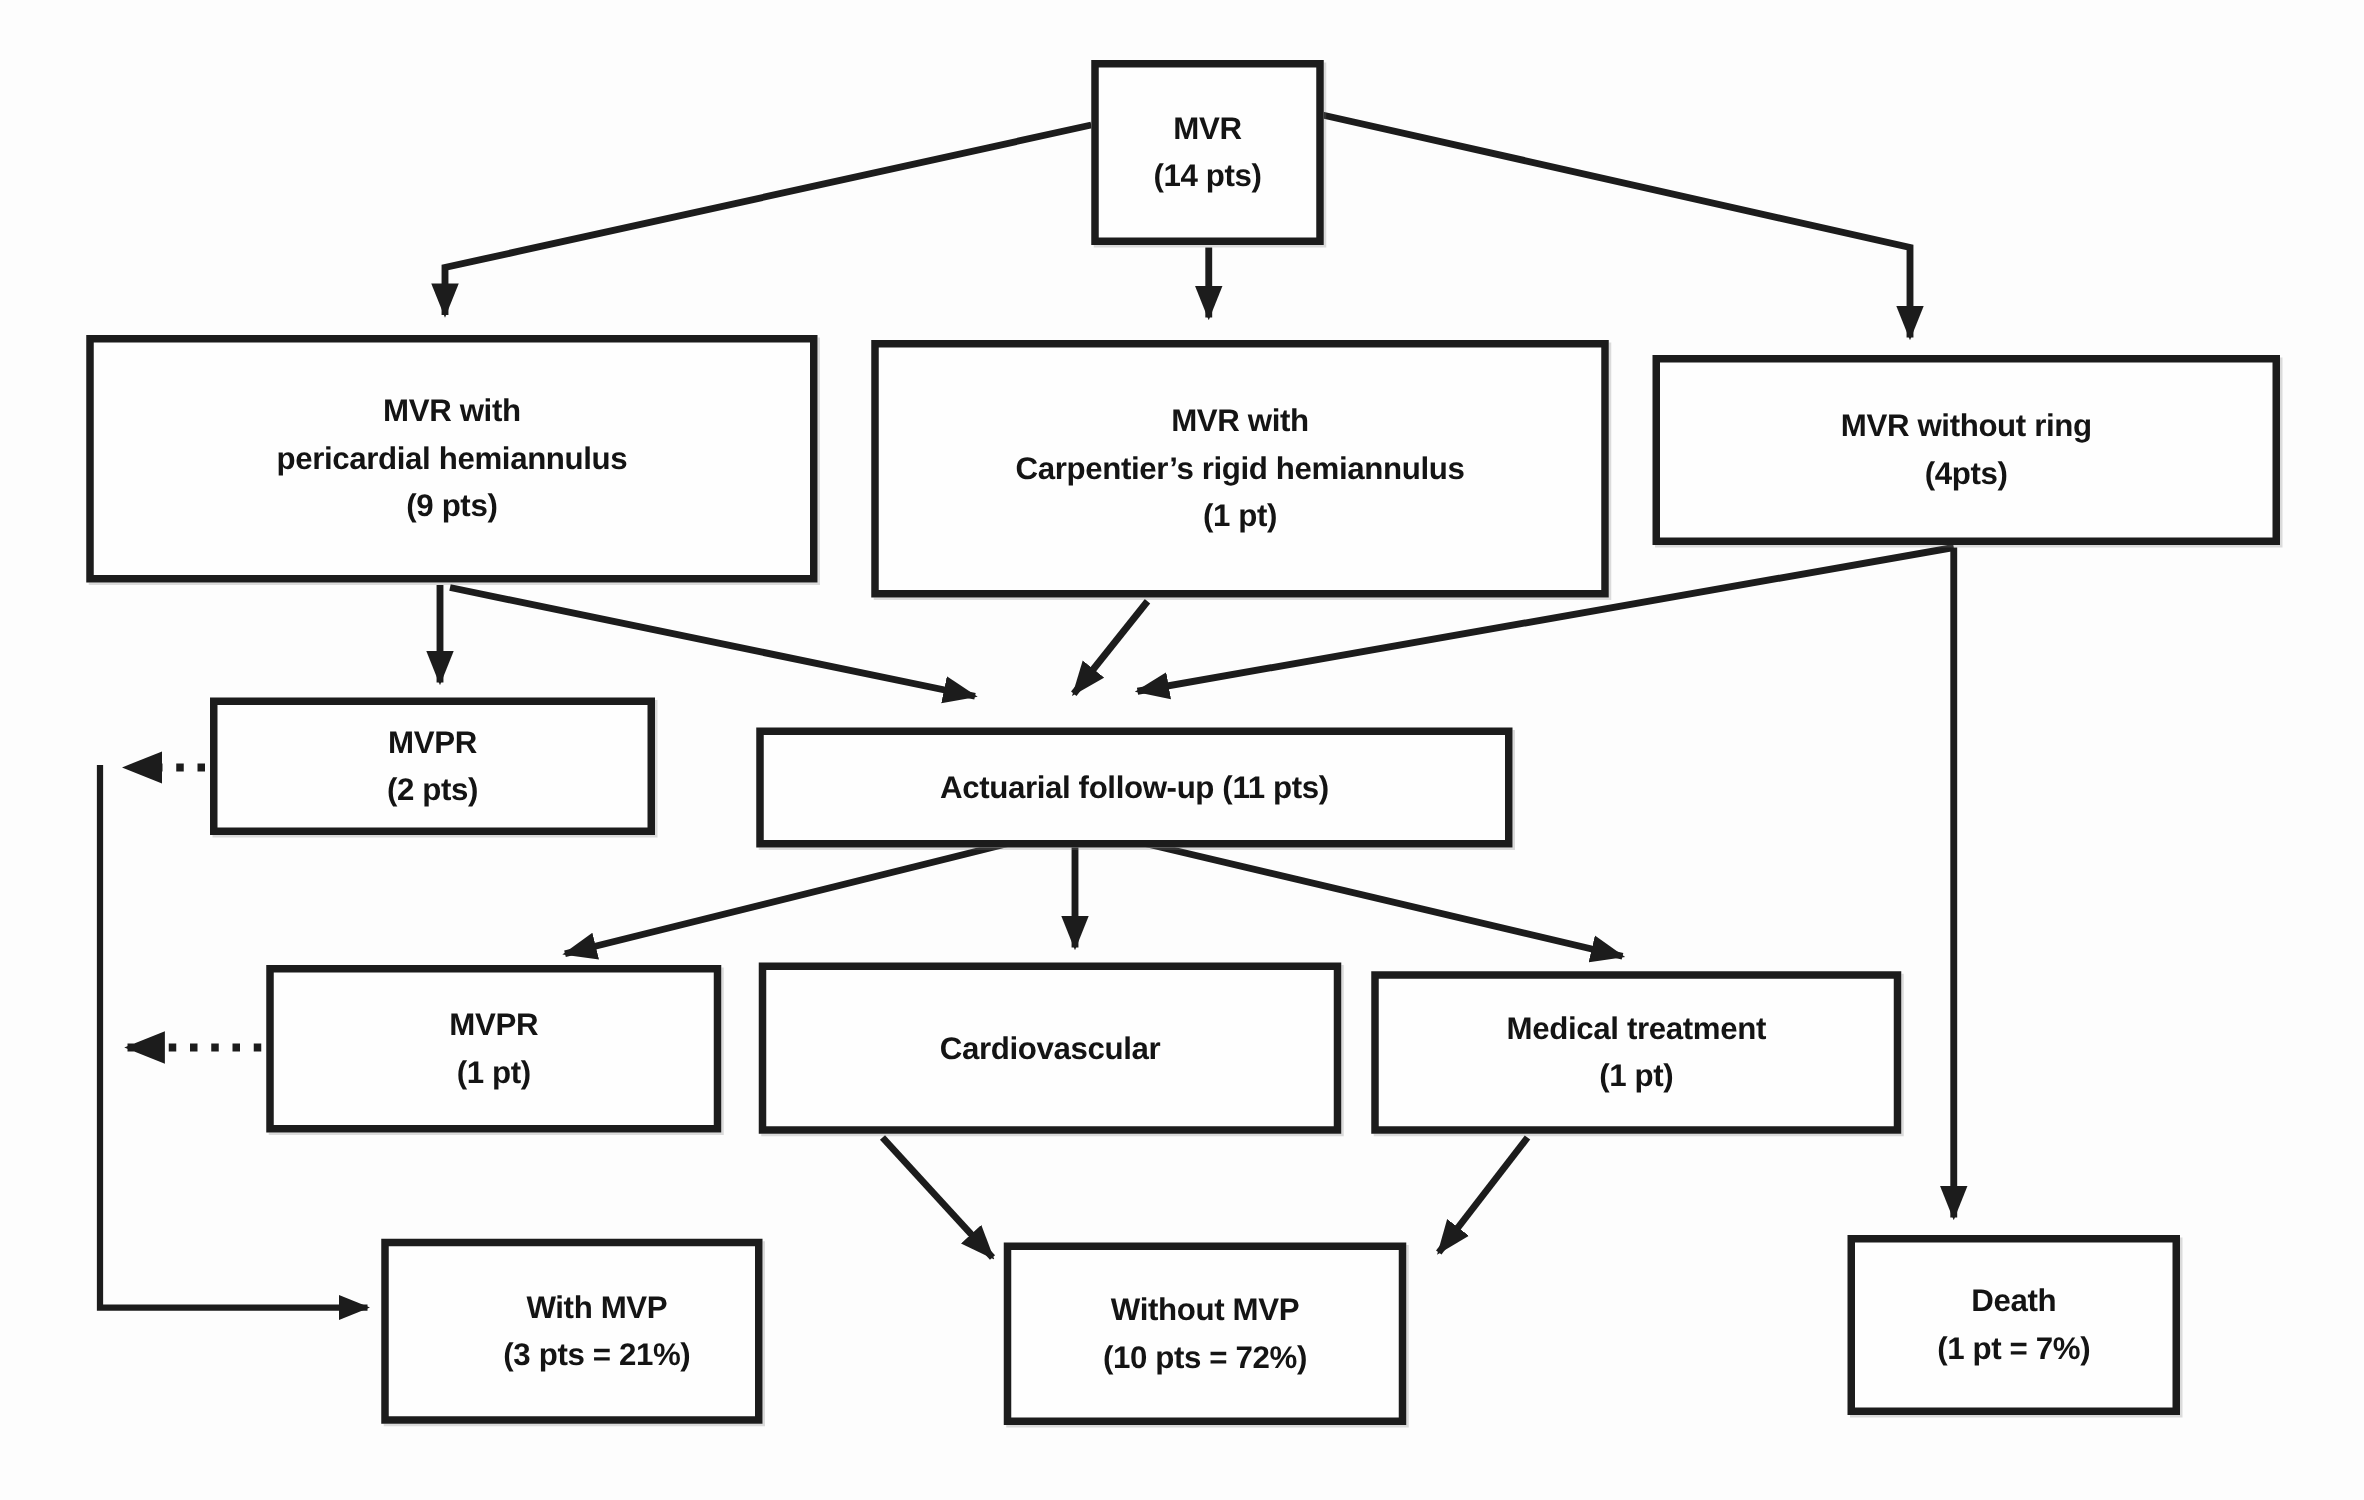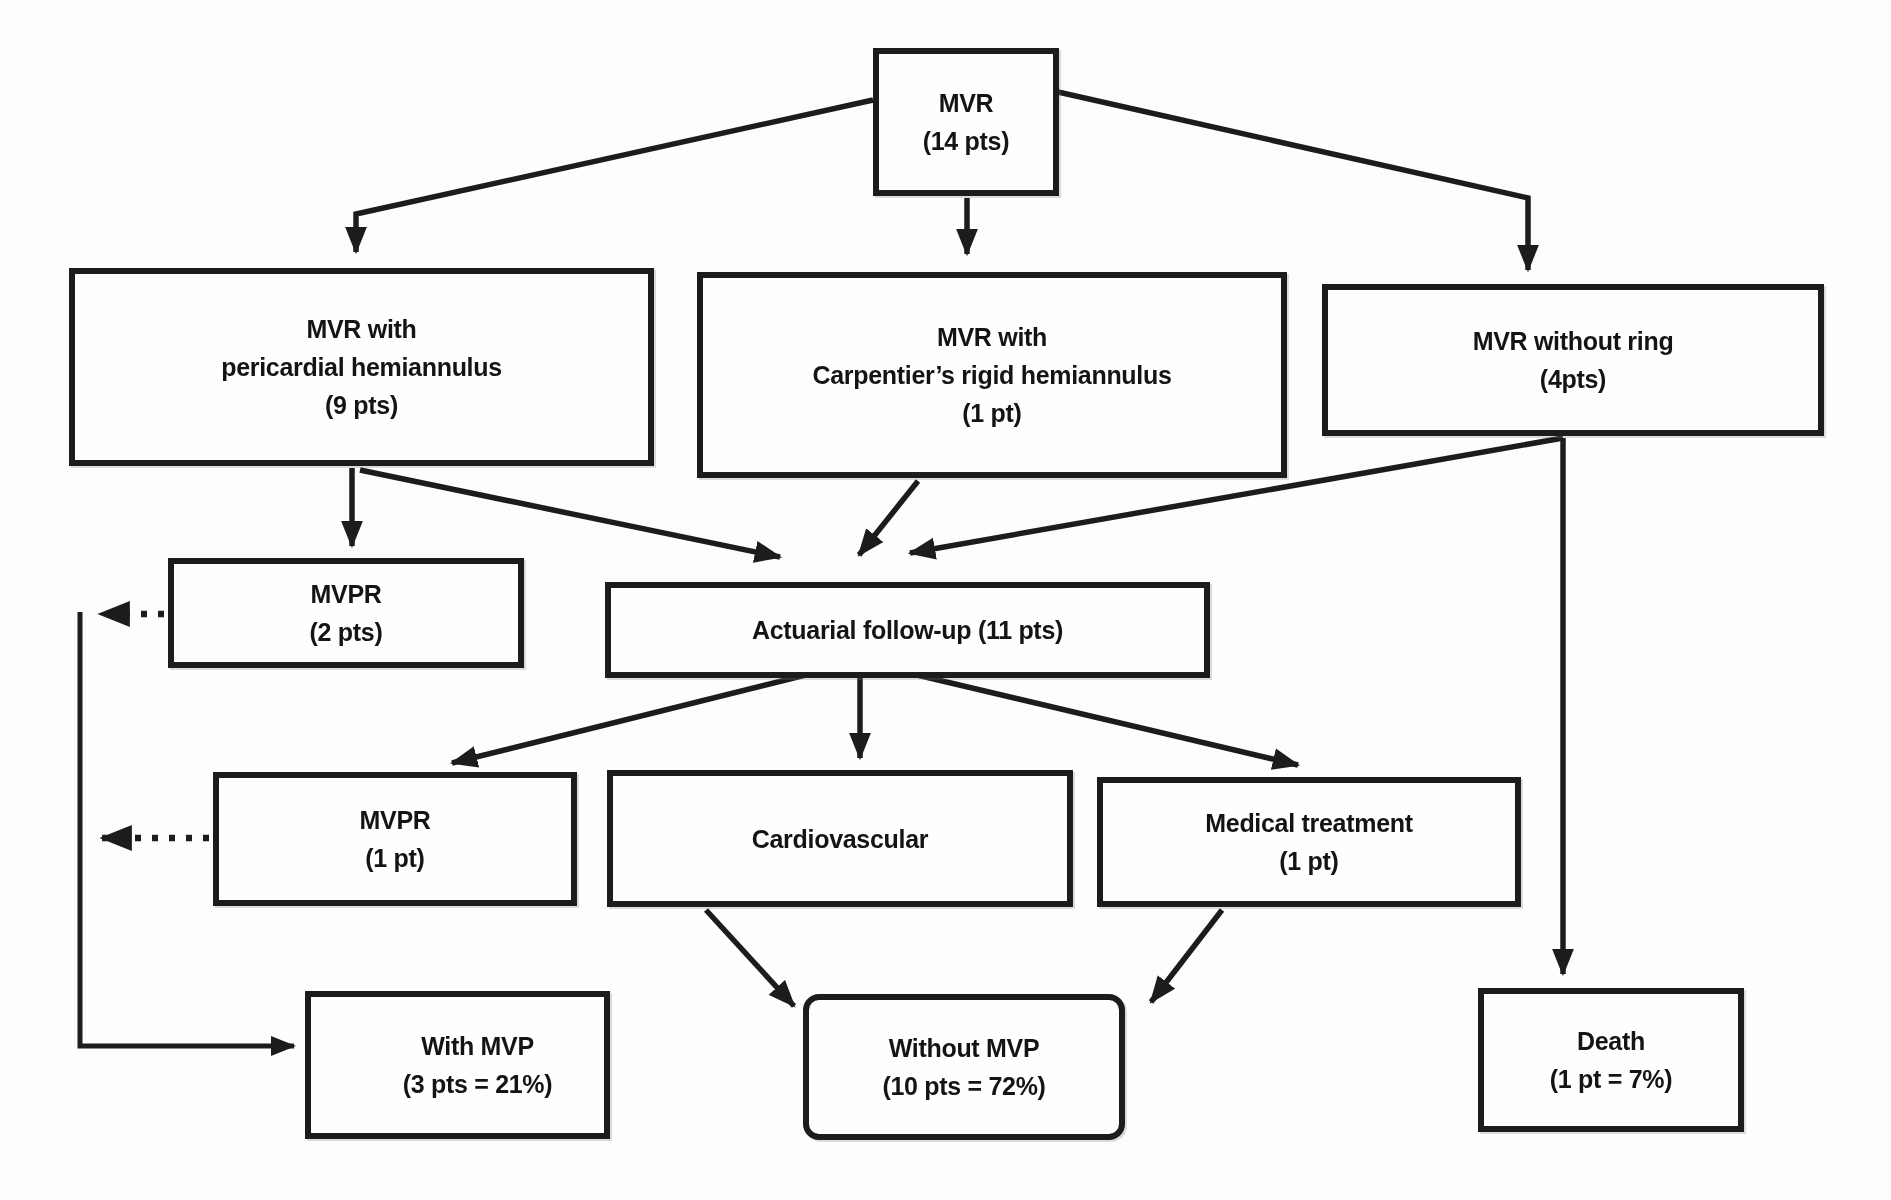--- a/index.html
+++ b/index.html
@@ -128,21 +128,21 @@
   <div class="node" style="left:1097px; top:777px; width:424px; height:130px;justify-content:center;">
     <span>Medical treatment</span>
     <span>(1 pt)</span>
   </div>
 
   <div class="node" style="left:305px; top:991px; width:305px; height:148px;padding-left:40px;">
     <span>With MVP</span>
     <span>(3 pts = 21%)</span>
   </div>
 
-  <div class="node" style="left:803px; top:994px; width:322px; height:146px;border-radius:16px;">
+  <div class="node" style="left:803px; top:994px; width:322px; height:146px;">
     <span>Without MVP</span>
     <span>(10 pts = 72%)</span>
   </div>
 
   <div class="node" style="left:1430px; top:988px; width:266px; height:144px;margin-left:48px;">
     <span>Death</span>
     <span>(1 pt = 7%)</span>
   </div>
 
 </div>

